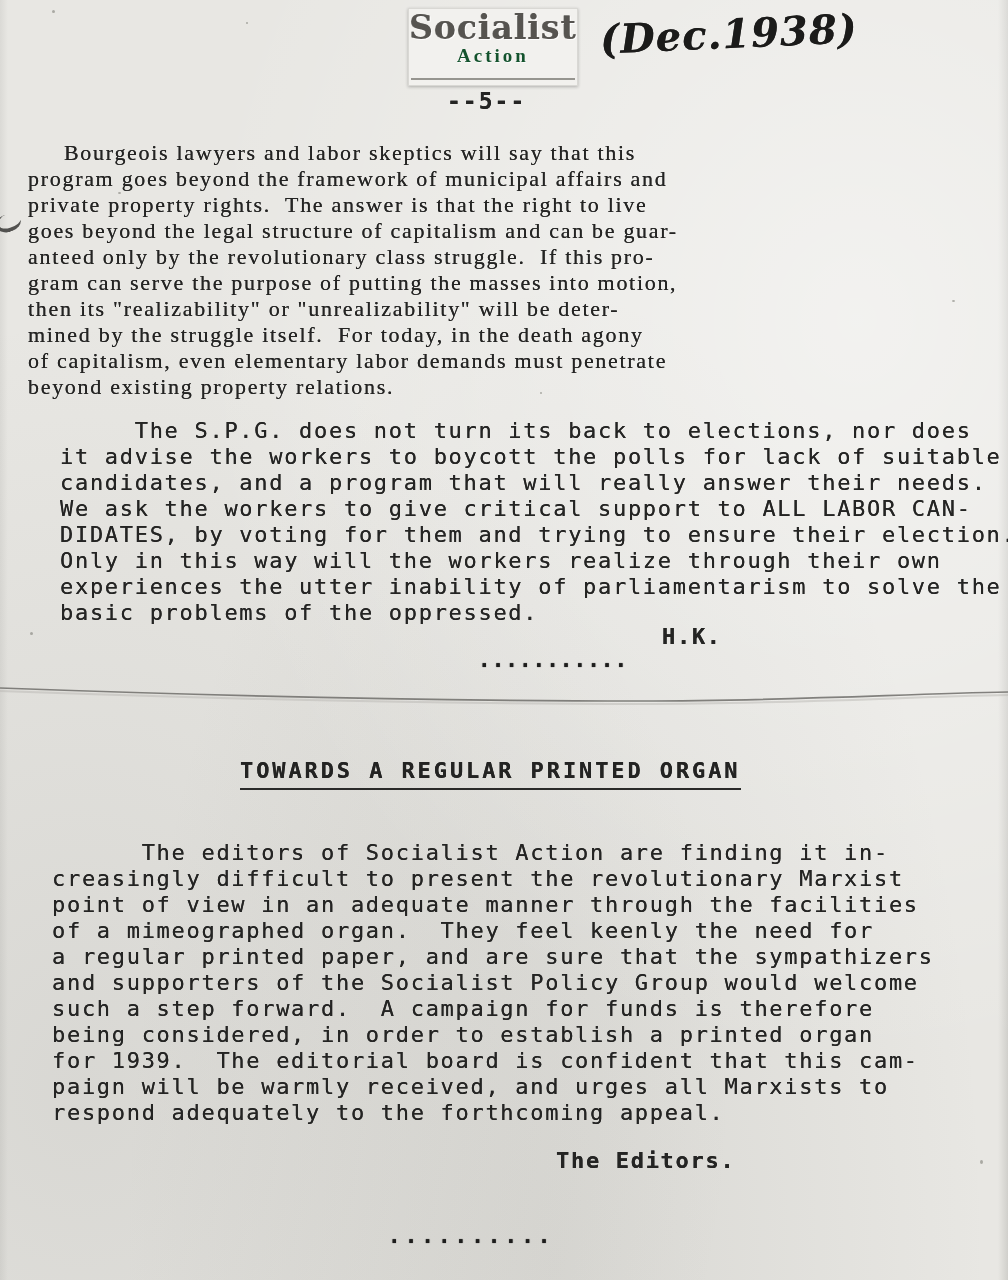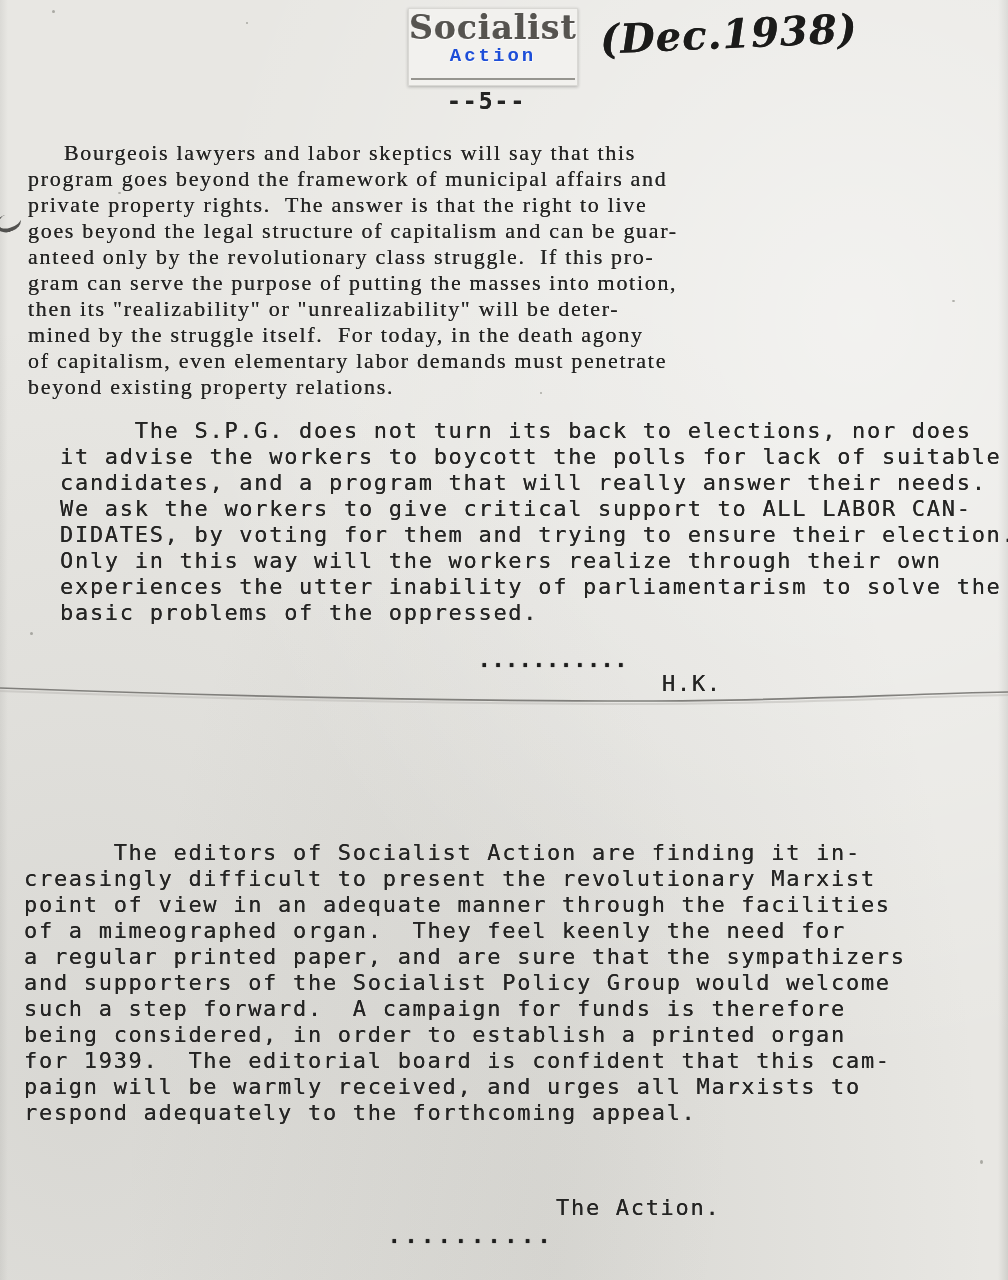--- a/index.html
+++ b/index.html
@@ -35,23 +35,23 @@
     text-align:center;
   }
   .masthead-title{
     font-family:"DejaVu Serif", serif;
     font-weight:bold;font-size:33px;line-height:34px;
     letter-spacing:1px;margin-top:2px;
     color:#565450;
     text-shadow:1px 1px 0 rgba(255,255,255,0.85), -0.5px -0.5px 0 rgba(45,45,42,0.55);
   }
   .masthead-subtitle{
-    font-family:Liberation Mono, monospace;
+    font-family:Liberation Serif, serif;
     font-weight:bold;font-size:19px;line-height:22px;
-    letter-spacing:3px;color:#1d4ed8;
+    letter-spacing:3px;color:#14532d;
     text-shadow:0.5px 0.5px 0 rgba(255,255,255,0.8);
   }
   .masthead-rule{
     position:absolute;left:2px;right:2px;bottom:5px;height:2px;
     background:#96958f;
   }
   .hand-date{
     position:absolute;left:600px;top:10px;
     font-family:"DejaVu Serif", serif;
     font-style:italic;font-weight:bold;
@@ -65,21 +65,21 @@
     font-size:23px;letter-spacing:2px;font-weight:bold;
   }
   .heading{
     position:absolute;left:240px;top:758px;
     font-size:22px;font-weight:bold;letter-spacing:2.9px;
     white-space:pre;
     border-bottom:2.5px solid #2a2a29;
     padding-bottom:5px;
     text-shadow:0 0 0.6px rgba(25,25,25,0.9);
   }
-  .sig{font-weight:normal;margin-top:47px;}
+  .sig{font-weight:bold;}
   .dots{
     position:absolute;
     font-size:21px;font-weight:bold;color:#1d1d1c;
     text-shadow:0 0 1px rgba(20,20,20,0.9);
   }
   .dots-top{left:478px;top:648px;letter-spacing:1px;}
   .dots-bottom{left:388px;top:1224px;letter-spacing:4px;}
   .crease{position:absolute;left:0;top:668px;width:1008px;height:60px;pointer-events:none;}
   .smudge{
     position:absolute;left:-4px;top:214px;width:22px;height:14px;
@@ -125,34 +125,35 @@
 
   <div class="tw sig" style="left:662px;top:624px;">H.K.</div>
 
   <div class="dots dots-top">...........</div>
 
   <svg class="crease" viewBox="0 0 1008 60" xmlns="http://www.w3.org/2000/svg">
     <path d="M0,20 C 220,28 430,33 640,33 C 790,33 900,26 1008,24" stroke="#6e6d6a" stroke-width="1.7" fill="none" opacity="0.85"></path>
     <path d="M0,23 C 220,31 430,36 640,36 C 790,36 900,29 1008,27" stroke="#b9b8b4" stroke-width="2" fill="none" opacity="0.5"></path>
   </svg>
 
+  <div class="heading">TOWARDS A REGULAR PRINTED ORGAN</div>
 
-  <div class="tw" style="left:24px;top:840px;">      The editors of Socialist Action are finding it in-
+  <div class="tw" style="left:52px;top:840px;">      The editors of Socialist Action are finding it in-
 creasingly difficult to present the revolutionary Marxist
 point of view in an adequate manner through the facilities
 of a mimeographed organ.  They feel keenly the need for
 a regular printed paper, and are sure that the sympathizers
 and supporters of the Socialist Policy Group would welcome
 such a step forward.  A campaign for funds is therefore
 being considered, in order to establish a printed organ
 for 1939.  The editorial board is confident that this cam-
 paign will be warmly received, and urges all Marxists to
 respond adequately to the forthcoming appeal.</div>
 
-  <div class="tw sig" style="left:556px;top:1148px;">The Action.</div>
+  <div class="tw sig" style="left:556px;top:1148px;">The Editors.</div>
 
   <div class="dots dots-bottom">..........</div>
 
   <div class="smudge"></div>
   <div class="speck" style="left:52px;top:10px;width:3px;height:3px;"></div>
   <div class="speck" style="left:246px;top:22px;width:2px;height:2px;"></div>
   <div class="speck" style="left:118px;top:192px;width:3px;height:2px;"></div>
   <div class="speck" style="left:540px;top:392px;width:2px;height:2px;"></div>
   <div class="speck" style="left:952px;top:300px;width:3px;height:2px;"></div>
   <div class="speck" style="left:980px;top:1160px;width:3px;height:4px;"></div>

